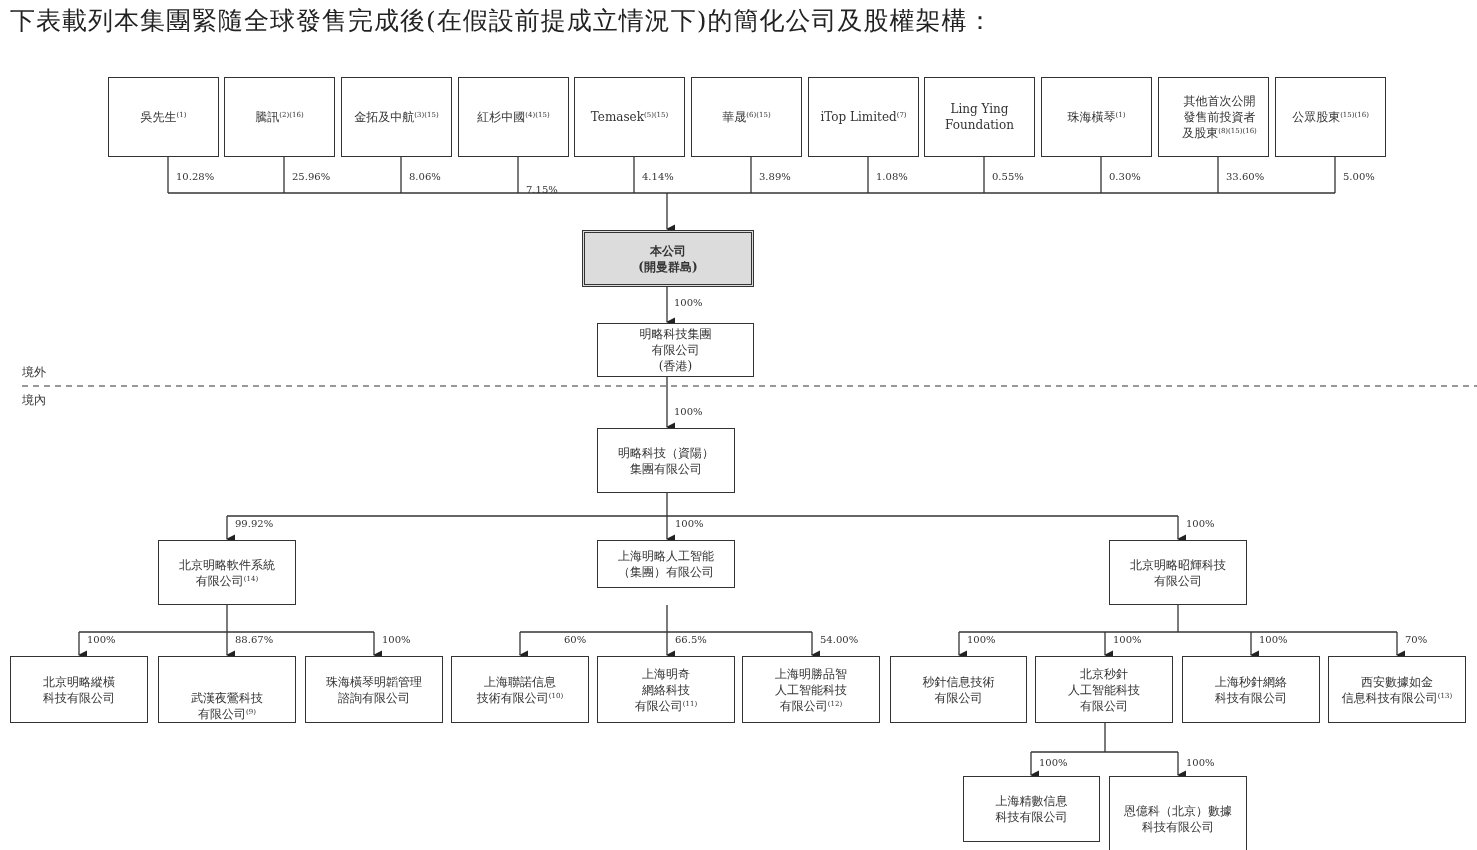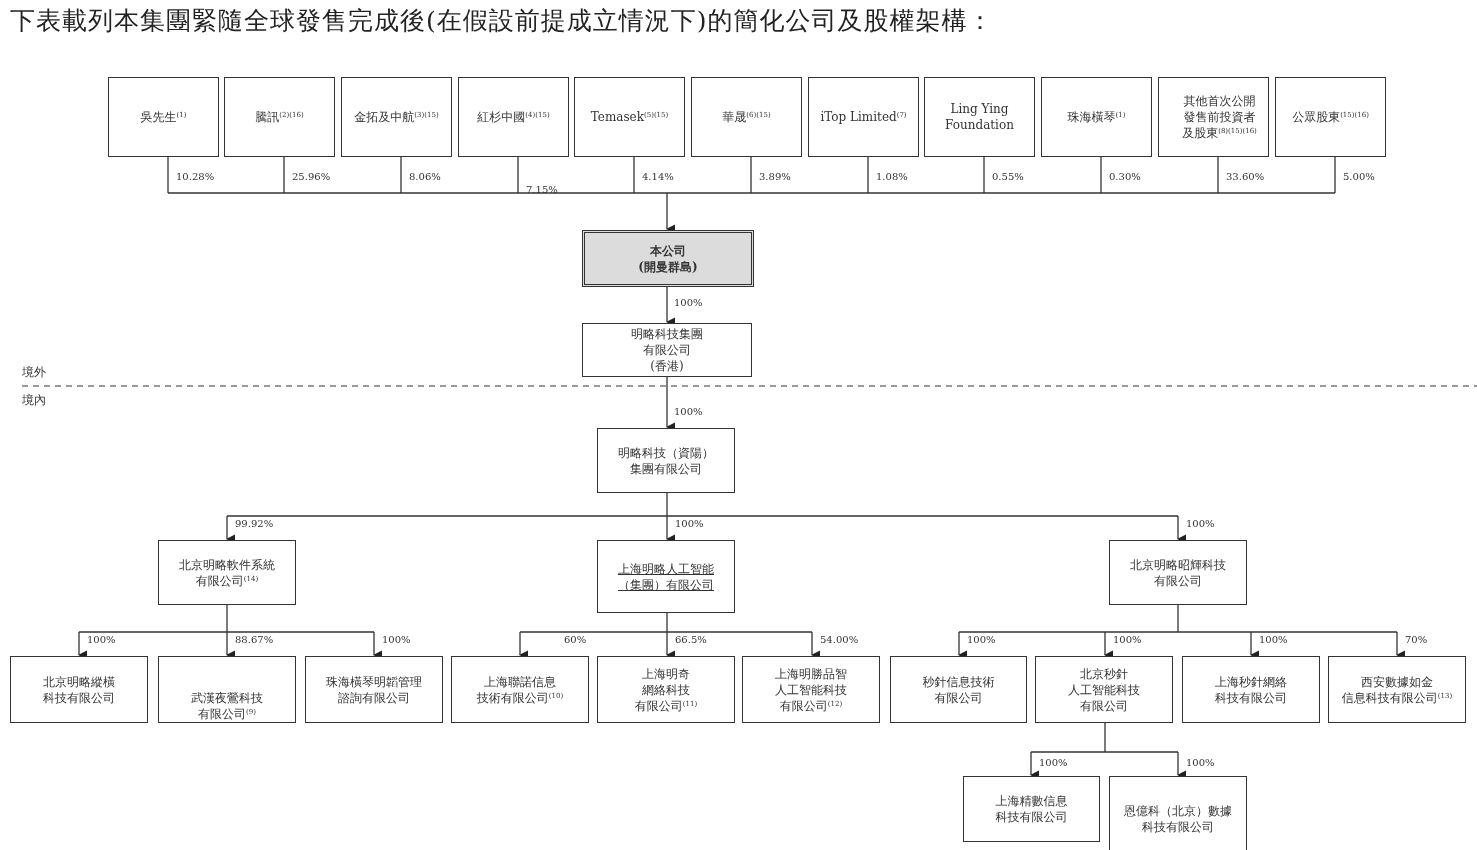--- a/index.html
+++ b/index.html
@@ -100,31 +100,31 @@
     <div class="pct" style="left: 1109px; top: 171px;">0.30%</div>
     <div class="box" style="left: 1158px; top: 77px; width: 111px; height: 80px; padding-left: 14px;"><span class="lbl">其他首次公開
 發售前投資者
 及股東<sup>(8)(15)(16)</sup></span></div>
     <div class="pct" style="left: 1226px; top: 171px;">33.60%</div>
     <div class="box" style="left: 1275px; top: 77px; width: 111px; height: 80px;"><span class="lbl">公眾股東<sup>(15)(16)</sup></span></div>
     <div class="pct" style="left: 1343px; top: 171px;">5.00%</div>
     <div class="box company" style="left: 582px; top: 230px; width: 172px; height: 57px;"><span class="lbl">本公司
 (開曼群島)</span></div>
     <div class="pct" style="left: 674px; top: 297px;">100%</div>
-    <div class="box" style="left: 582px; top: 323px; width: 170px; height: 54px;"><span class="lbl">明略科技集團
+    <div class="box" style="left: 597px; top: 323px; width: 157px; height: 54px;"><span class="lbl">明略科技集團
 有限公司
 (香港)</span></div>
     <div class="pct" style="left: 674px; top: 406px;">100%</div>
     <div class="box" style="left: 597px; top: 428px; width: 138px; height: 65px;"><span class="lbl">明略科技（資陽）
 集團有限公司</span></div>
     <div class="pct" style="left: 235px; top: 518px;">99.92%</div>
     <div class="box" style="left: 158px; top: 540px; width: 138px; height: 65px;"><span class="lbl">北京明略軟件系統
 有限公司<sup>(14)</sup></span></div>
     <div class="pct" style="left: 675px; top: 518px;">100%</div>
-    <div class="box" style="left: 597px; top: 540px; width: 138px; height: 73px; text-decoration: underline;"><span class="lbl">上海明略人工智能
+    <div class="box" style="left: 597px; top: 540px; width: 138px; height: 48px;"><span class="lbl">上海明略人工智能
 （集團）有限公司</span></div>
     <div class="pct" style="left: 1186px; top: 518px;">100%</div>
     <div class="box" style="left: 1109px; top: 540px; width: 138px; height: 65px;"><span class="lbl">北京明略昭輝科技
 有限公司</span></div>
     <div class="pct" style="left: 87px; top: 634px;">100%</div>
     <div class="box" style="left: 10px; top: 656px; width: 138px; height: 67px;"><span class="lbl">北京明略縱橫
 科技有限公司</span></div>
     <div class="pct" style="left: 235px; top: 634px;">88.67%</div>
     <div class="box" style="left: 158px; top: 656px; width: 138px; height: 67px; align-items: flex-end;"><span class="lbl">武漢夜鶯科技
 有限公司<sup>(9)</sup></span></div>

